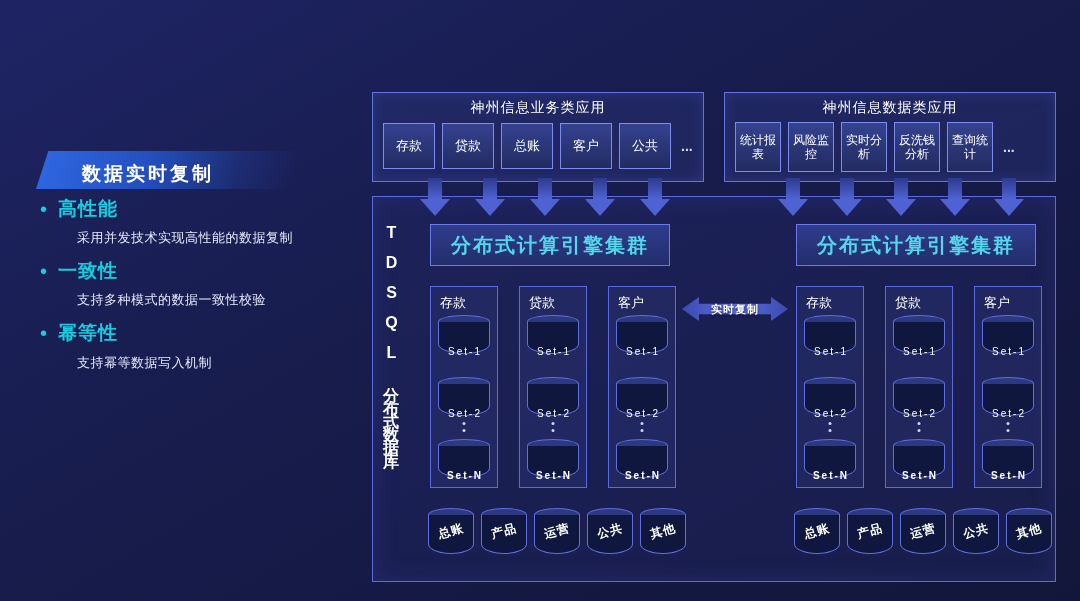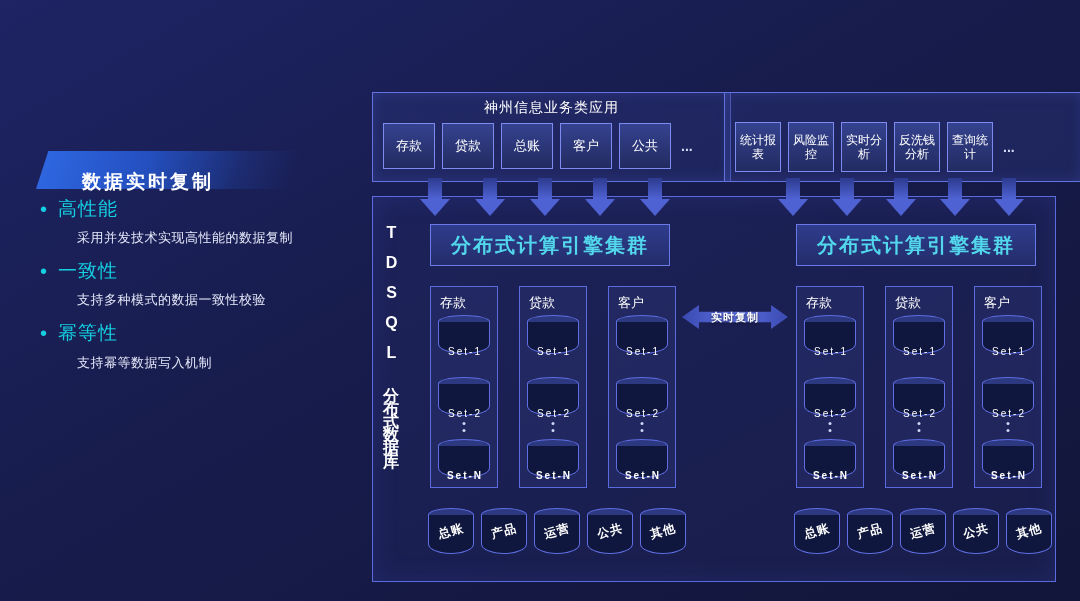--- a/index.html
+++ b/index.html
@@ -9,29 +9,29 @@
     background: linear-gradient(150deg, #1e2464 0%, #171c4c 45%, #12163a 100%);
     font-family: "Liberation Sans", "DejaVu Sans", sans-serif;
   }
   .page-title { position:absolute; left:30px; top:24px; font-size:23px; font-weight:bold; color:#ffffff; letter-spacing:1px; }
 
   
   .banner { position:absolute; left:36px; top:151px; width:254px; height:38px; }
   .banner-bg { position:absolute; inset:0;
     background: linear-gradient(90deg, #2e66e0 0%, #2450c0 40%, rgba(36,80,192,0.25) 78%, rgba(36,80,192,0));
     transform: skewX(-18deg); transform-origin: bottom left; }
-  .banner-text { position:absolute; left:46px; top:12px; line-height:38px; font-size:19px; font-weight:bold; color:#ffffff; letter-spacing:3px; }
+  .banner-text { position:absolute; left:46px; top:4px; line-height:38px; font-size:19px; font-weight:bold; color:#ffffff; letter-spacing:3px; }
 
   .feat { position:absolute; left:40px; display:flex; align-items:center; gap:11px; }
   .feat .bullet { color:#14cfe2; font-size:20px; line-height:1; }
-  .feat .name { color:#14cfe2; font-size:19px; font-weight:normal; letter-spacing:1px; }
+  .feat .name { color:#14cfe2; font-size:19px; font-weight:bold; letter-spacing:1px; }
   .feat-desc { position:absolute; left:77px; font-size:13px; color:#e4e8fa; letter-spacing:0.5px; }
 
   
-  .app-box { position:absolute; top:92px; width:359px; height:90px; border:1px solid #6472e0;
+  .app-box { position:absolute; top:92px; width:332px; height:90px; border:1px solid #6472e0;
     background: rgba(42,52,120,0.45); box-shadow: inset 0 0 14px rgba(85,105,225,0.25); z-index:2; }
   .app-title { position:absolute; top:6px; width:100%; text-align:center; color:#ffffff; font-size:14px; letter-spacing:1px; }
   .app-items { position:absolute; left:10px; display:flex; gap:7px; align-items:center; }
   .app-item { border:1px solid #7d8bf0; background: linear-gradient(180deg,#35428f,#222b61);
     color:#ffffff; display:flex; align-items:center; justify-content:center; text-align:center; }
   .app-item.biz { width:52px; height:46px; font-size:13px; }
   .app-item.dat { width:46px; height:50px; font-size:12px; line-height:1.2; padding:2px; }
   .app-more { color:#d7dcf8; font-weight:bold; font-size:14px; margin-left:3px; }
 
   
@@ -123,20 +123,21 @@
       <div class="app-item biz">存款</div>
       <div class="app-item biz">贷款</div>
       <div class="app-item biz">总账</div>
       <div class="app-item biz">客户</div>
       <div class="app-item biz">公共</div>
       <span class="app-more">...</span>
     </div>
   </div>
 
   <div class="app-box" style="left:724px">
+    <div class="app-title">神州信息数据类应用</div>
     <div class="app-items" style="top:29px">
       <div class="app-item dat">统计报表</div>
       <div class="app-item dat">风险监控</div>
       <div class="app-item dat">实时分析</div>
       <div class="app-item dat">反洗钱分析</div>
       <div class="app-item dat">查询统计</div>
       <span class="app-more">...</span>
     </div>
   </div>
 
@@ -284,21 +285,21 @@
         <i></i>
         <i></i>
       </div>
     <div class="cyl sN">
         <div class="cyl-top"></div>
         <div class="cyl-body"></div>
         <div class="cyl-label">Set-N</div>
       </div>
   </div>
 
-  <div class="mid-link" style="top:304px">
+  <div class="mid-link" style="top:296px">
     <div class="mid-arrow"></div>
     <div class="mid-label">实时复制</div>
   </div>
 
   <div class="bcyl" style="left:428px">
       <div class="bcyl-top"></div>
       <div class="bcyl-body"></div>
       <div class="bcyl-label">总账</div>
     </div>
   <div class="bcyl" style="left:481px">

